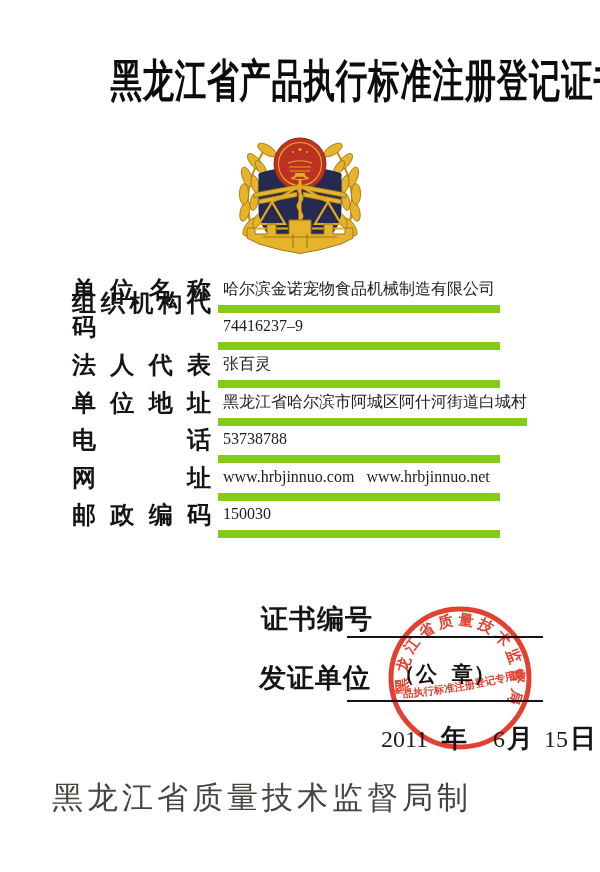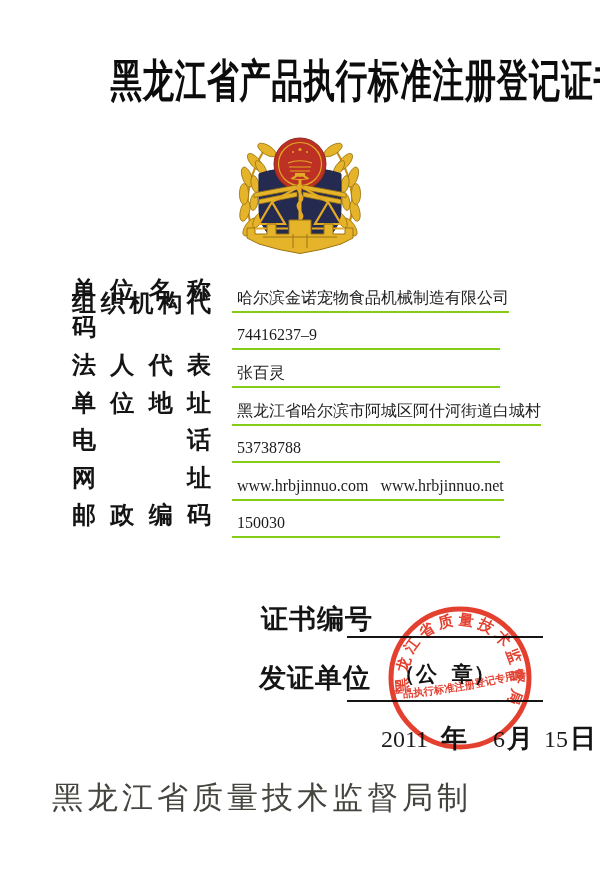--- a/index.html
+++ b/index.html
@@ -18,22 +18,22 @@
   .emblem{position:absolute;left:233px;top:134px;width:134px;height:132px;}
   
   .form{position:absolute;left:72px;top:275px;width:428px;}
   .frow{height:37.65px;display:flex;align-items:flex-end;}
   .flabel{
     flex:0 0 139px;font-weight:bold;font-size:24px;line-height:1;
     padding-bottom:11px;color:#141414;
     text-align:justify;text-align-last:justify;text-justify:inter-character;
   }
   .fline{
-    flex:1;margin-left:21px;border-bottom:2px solid #84cc16;
-    min-height:24px;display:flex;align-items:center;
+    flex:1;margin-left:7px;border-bottom:8px solid #84cc16;
+    min-height:24px;display:flex;align-items:flex-start;
   }
   .fvalue{
     font-family:"Liberation Serif",serif;font-size:16px;line-height:1;
     padding:0 0 2px 5px;white-space:pre;color:#1c1c1c;
   }
   
   .blabel{position:absolute;font-weight:bold;font-size:27px;line-height:1;color:#141414;letter-spacing:1px;}
   .lbl-certno{left:261px;top:606px;}
   .lbl-issuer{left:259px;top:665px;}
   .bline{position:absolute;left:347px;width:196px;border-bottom:2px solid #151515;height:0;}

